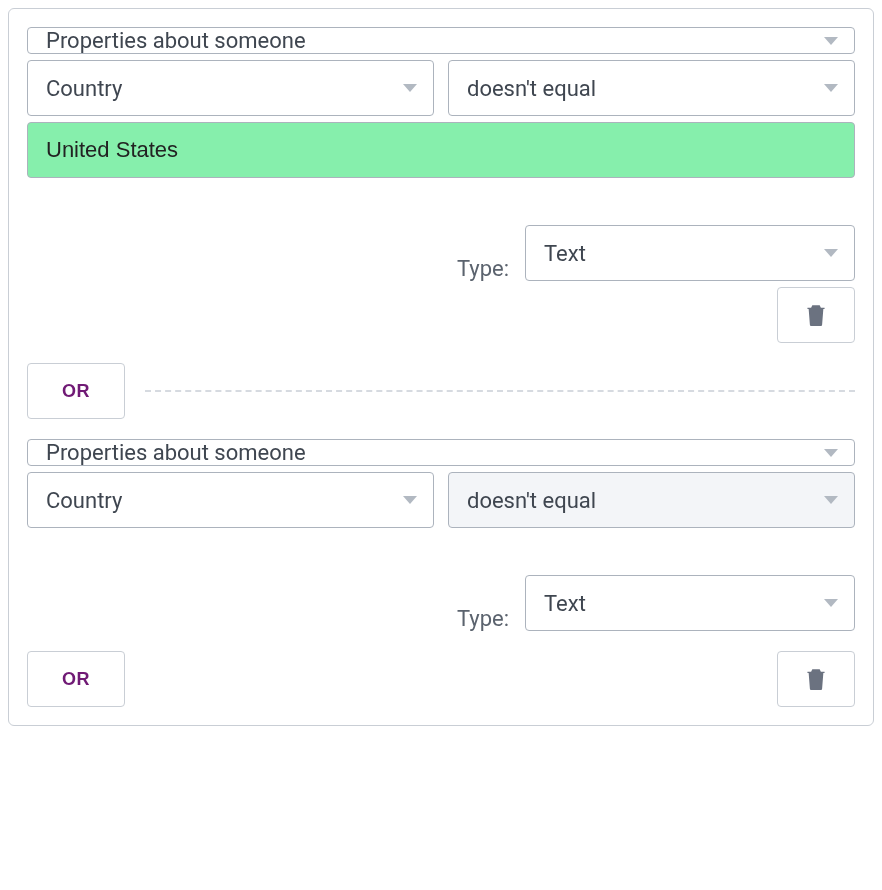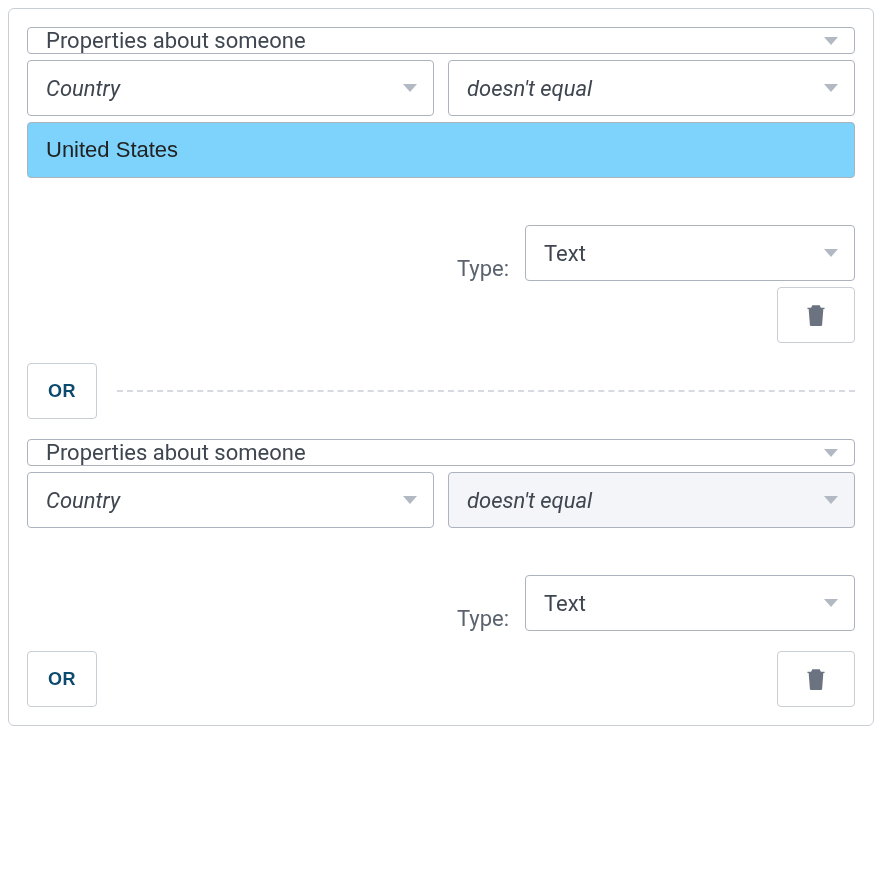--- a/index.html
+++ b/index.html
@@ -40,42 +40,41 @@
       padding: 0 44px 0 18px;
       cursor: pointer;
       font-size: 22px;
       color: #3f4650;
     }
     .dropdown.big {
       width: 100%;
     }
     .dropdown.half {
       flex: 1;
-      font-style: italic;
     }
     .dropdown.highlighted {
       background: #f3f5f8;
     }
     .caret {
       position: absolute;
       right: 16px;
       top: 50%;
       transform: translateY(-50%);
       width: 0;
       height: 0;
       border-left: 7px solid transparent;
       border-right: 7px solid transparent;
       border-top: 8px solid #b2b9c2;
     }
     .text-input {
       width: 100%;
       height: 56px;
       border: 1px solid #acb3bd;
       border-radius: 4px;
-      background: #7dd3fc;
+      background: #86efac;
       padding: 0 18px;
       font-size: 22px;
       color: #222;
       outline: none;
     }
     .type-row {
       display: flex;
       align-items: flex-end;
       justify-content: flex-end;
       gap: 16px;
@@ -114,27 +113,27 @@
       fill: #6b7280;
     }
     .or-divider {
       display: flex;
       align-items: center;
       gap: 20px;
       margin: 20px 0;
     }
     .or-btn {
       height: 56px;
-      padding: 0 20px;
+      padding: 0 34px;
       border: 1px solid #c9ced5;
       border-radius: 4px;
       background: #fff;
       font-size: 18px;
       font-weight: 700;
-      color: #0c4a6e;
+      color: #701a75;
       cursor: pointer;
       letter-spacing: 0.5px;
     }
     .dashed-line {
       flex: 1;
       height: 0;
       border-top: 2px dashed #d6dae0;
     }
     .bottom-row {
       display: flex;

